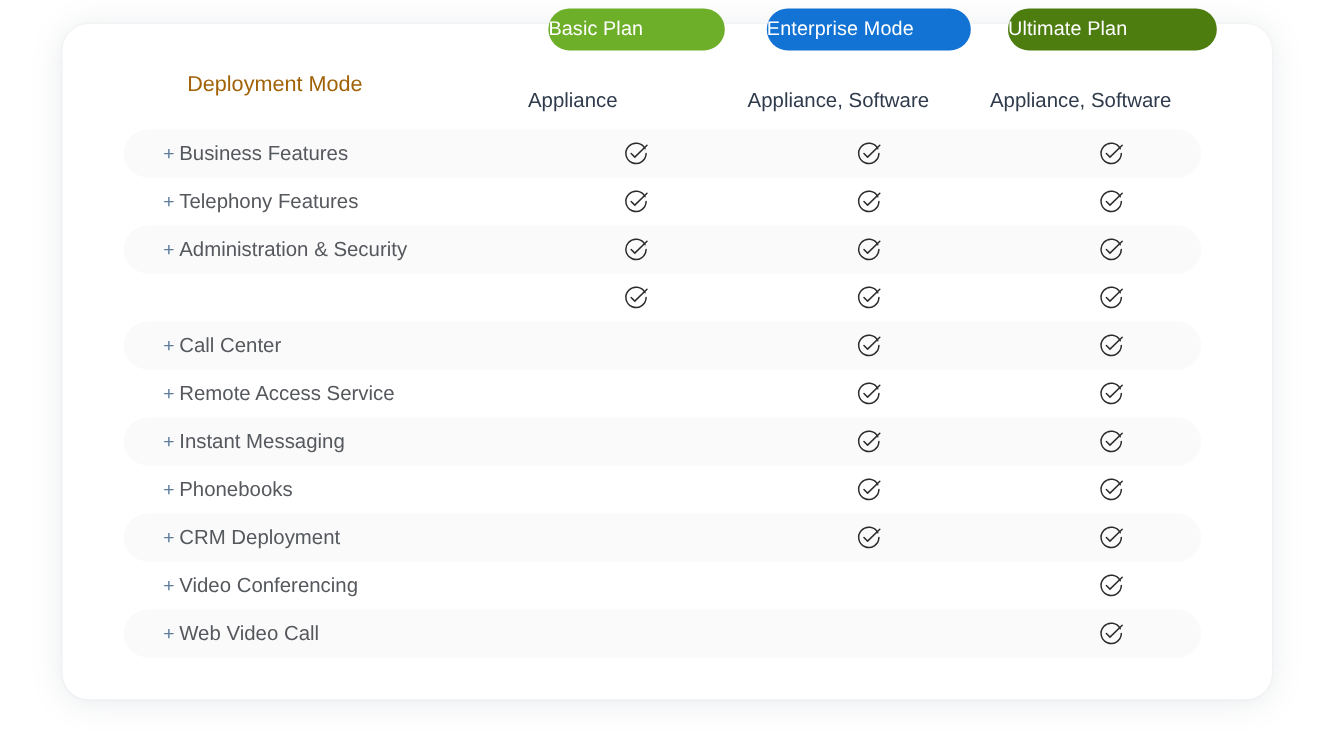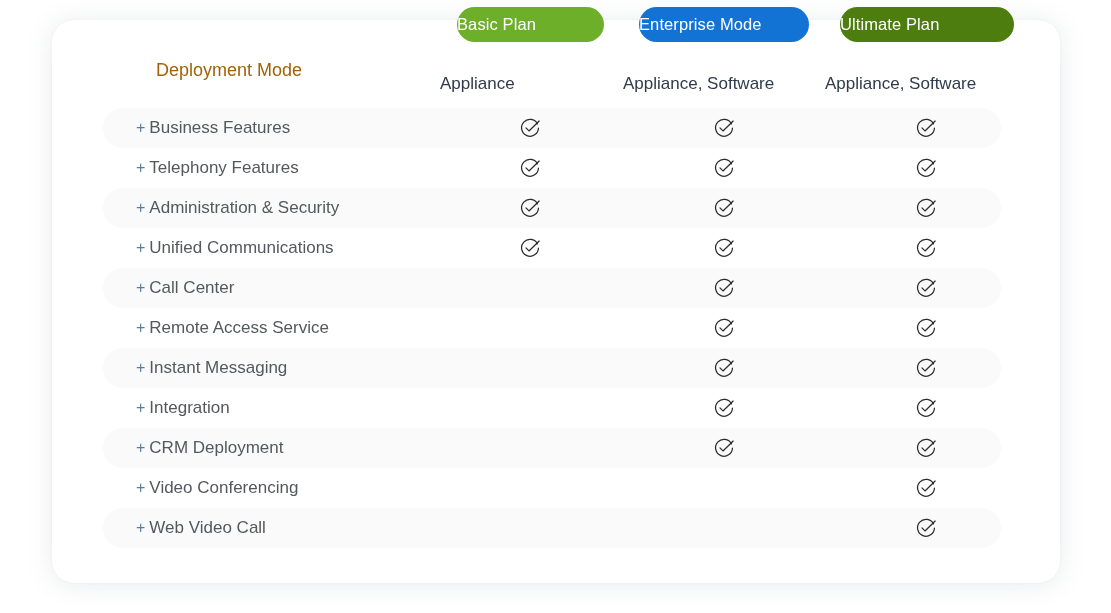--- a/index.html
+++ b/index.html
@@ -212,21 +212,20 @@
         </div>
         <div class="cell c2">
           <svg class="chk" width="22" height="22" viewBox="0 0 24 24" fill="none">
             <path d="M20.2 7.6A9.2 9.2 0 1 0 21.2 12" stroke="#2b2b2b" stroke-width="1.35" stroke-linecap="round"></path>
             <path d="M7.6 11.9l3.3 3.3L22 4.4" stroke="#2b2b2b" stroke-width="1.35" stroke-linecap="round" stroke-linejoin="round"></path>
           </svg>
         </div>
       </div>
       <div class="frow">
         <div class="pill"></div>
-        <div class="flabel"><span class="plus">+</span><span>Unified Communications</span></div>
         <div class="cell c0">
           <svg class="chk" width="22" height="22" viewBox="0 0 24 24" fill="none">
             <path d="M20.2 7.6A9.2 9.2 0 1 0 21.2 12" stroke="#2b2b2b" stroke-width="1.35" stroke-linecap="round"></path>
             <path d="M7.6 11.9l3.3 3.3L22 4.4" stroke="#2b2b2b" stroke-width="1.35" stroke-linecap="round" stroke-linejoin="round"></path>
           </svg>
         </div>
         <div class="cell c1">
           <svg class="chk" width="22" height="22" viewBox="0 0 24 24" fill="none">
             <path d="M20.2 7.6A9.2 9.2 0 1 0 21.2 12" stroke="#2b2b2b" stroke-width="1.35" stroke-linecap="round"></path>
             <path d="M7.6 11.9l3.3 3.3L22 4.4" stroke="#2b2b2b" stroke-width="1.35" stroke-linecap="round" stroke-linejoin="round"></path>
@@ -285,21 +284,21 @@
         </div>
         <div class="cell c2">
           <svg class="chk" width="22" height="22" viewBox="0 0 24 24" fill="none">
             <path d="M20.2 7.6A9.2 9.2 0 1 0 21.2 12" stroke="#2b2b2b" stroke-width="1.35" stroke-linecap="round"></path>
             <path d="M7.6 11.9l3.3 3.3L22 4.4" stroke="#2b2b2b" stroke-width="1.35" stroke-linecap="round" stroke-linejoin="round"></path>
           </svg>
         </div>
       </div>
       <div class="frow">
         <div class="pill"></div>
-        <div class="flabel"><span class="plus">+</span><span>Integration</span></div>
+        <div class="flabel"><span class="plus">+</span><span>Phonebooks</span></div>
         <div class="cell c0"></div>
         <div class="cell c1">
           <svg class="chk" width="22" height="22" viewBox="0 0 24 24" fill="none">
             <path d="M20.2 7.6A9.2 9.2 0 1 0 21.2 12" stroke="#2b2b2b" stroke-width="1.35" stroke-linecap="round"></path>
             <path d="M7.6 11.9l3.3 3.3L22 4.4" stroke="#2b2b2b" stroke-width="1.35" stroke-linecap="round" stroke-linejoin="round"></path>
           </svg>
         </div>
         <div class="cell c2">
           <svg class="chk" width="22" height="22" viewBox="0 0 24 24" fill="none">
             <path d="M20.2 7.6A9.2 9.2 0 1 0 21.2 12" stroke="#2b2b2b" stroke-width="1.35" stroke-linecap="round"></path>

